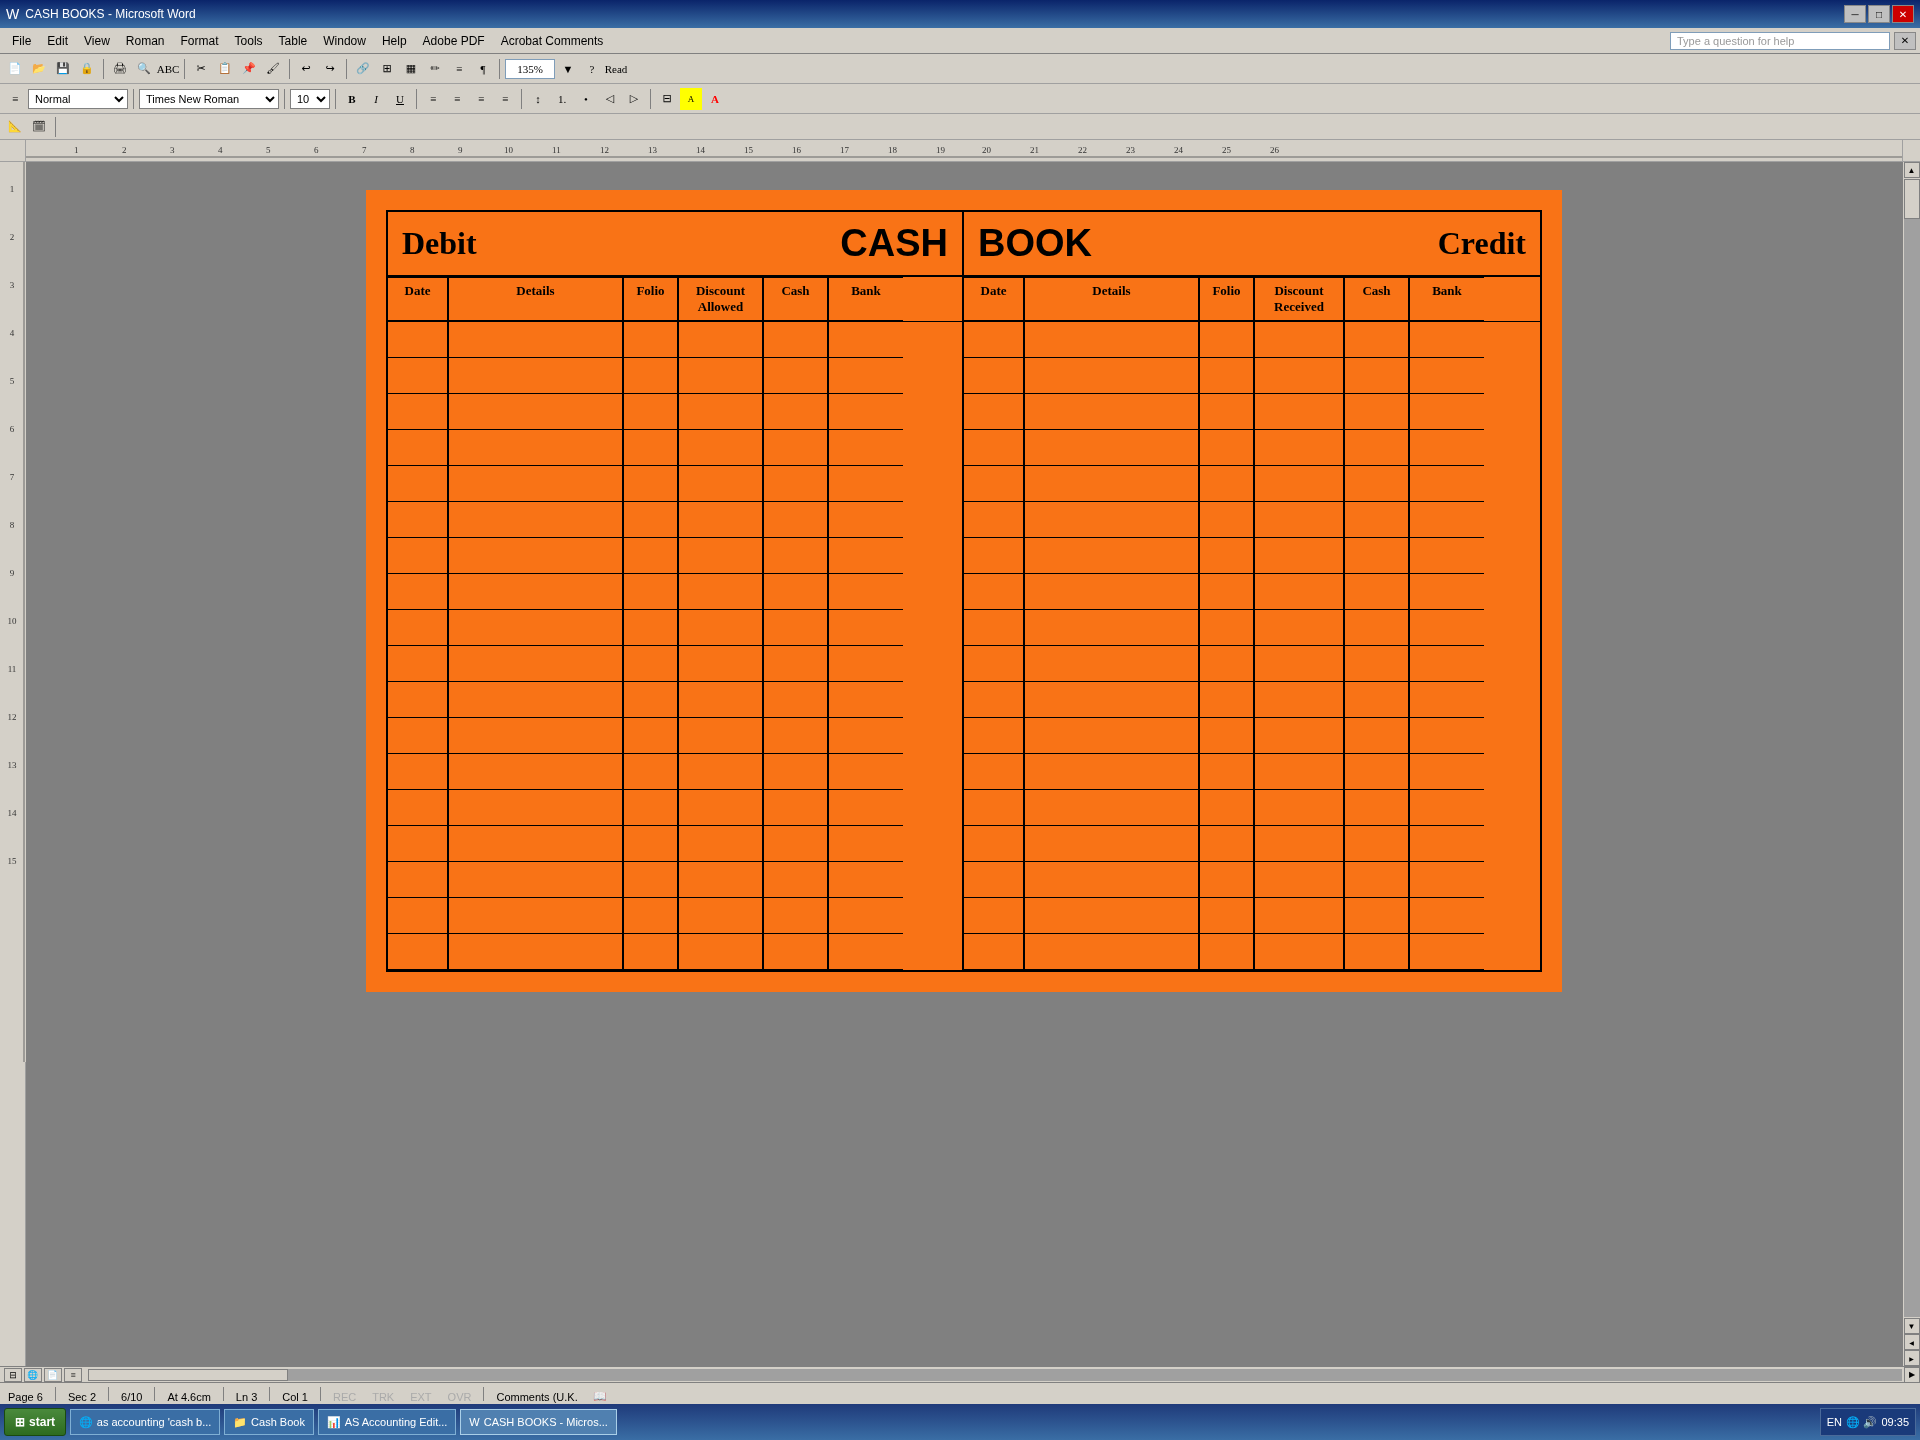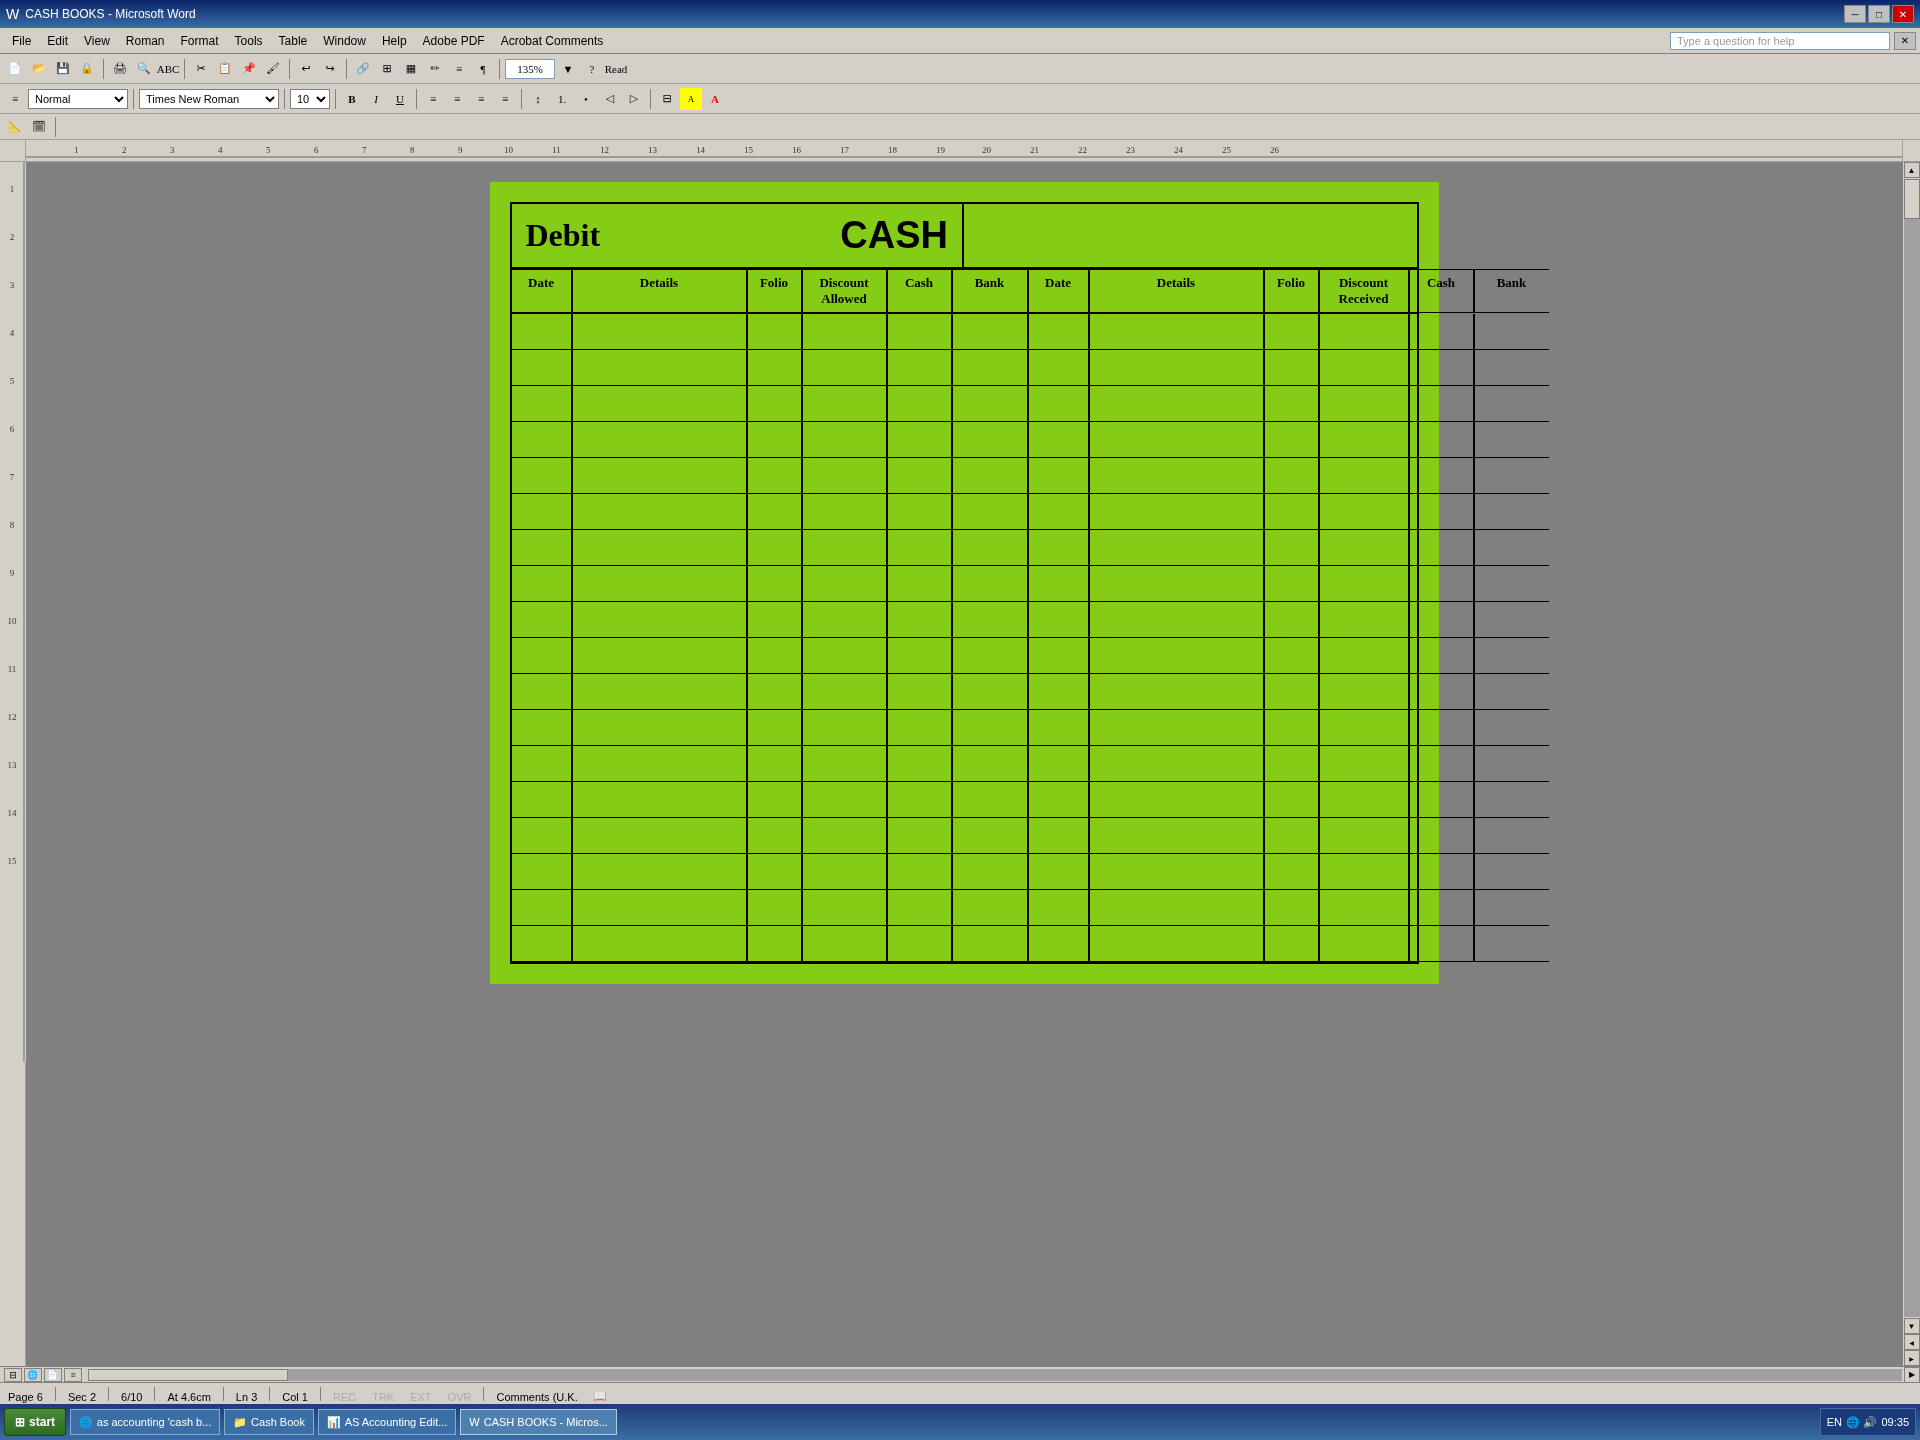--- a/index.html
+++ b/index.html
@@ -79,21 +79,21 @@
     #ruler-h {
       flex: 1; height: 22px; background: #d4d0c8; border-bottom: 1px solid #a0a0a0;
       position: relative; overflow: hidden;
     }
     #ruler-v {
       width: 26px; background: #d4d0c8; border-right: 1px solid #a0a0a0;
       position: relative;
       flex-shrink: 0;
     }
     #page {
-      width: 949px; min-height: 700px; background: #84cc16; margin: 0 auto;
+      width: 1196px; min-height: 700px; background: #f97316; margin: 8px auto;
       padding: 20px; position: relative;
     }
 
     
     .cashbook-wrapper {
       width: 100%; border: 2px solid black;
     }
     .cashbook-title-row {
       display: grid; grid-template-columns: 1fr 1fr;
       border-bottom: 2px solid black;
@@ -387,20 +387,24 @@
     <div id="doc-scroll-area">
       <div id="page">
 
         <div class="cashbook-wrapper">
 
           <div class="cashbook-title-row">
             <div class="cashbook-debit-title">
               <span class="title-word">Debit</span>
               <span class="title-CASH">CASH</span>
             </div>
+            <div class="cashbook-credit-title">
+              <span class="title-BOOK">BOOK</span>
+              <span class="title-word">Credit</span>
+            </div>
           </div>
 
           <div style="display:grid;grid-template-columns:1fr 1fr;border-bottom:1px solid black;">
 
             <div style="display:grid;grid-template-columns:60px 175px 55px 85px 65px 75px;border-right:2px solid black;">
               <div class="col-header">Date</div>
               <div class="col-header">Details</div>
               <div class="col-header">Folio</div>
               <div class="col-header">Discount<br>Allowed</div>
               <div class="col-header">Cash</div>

